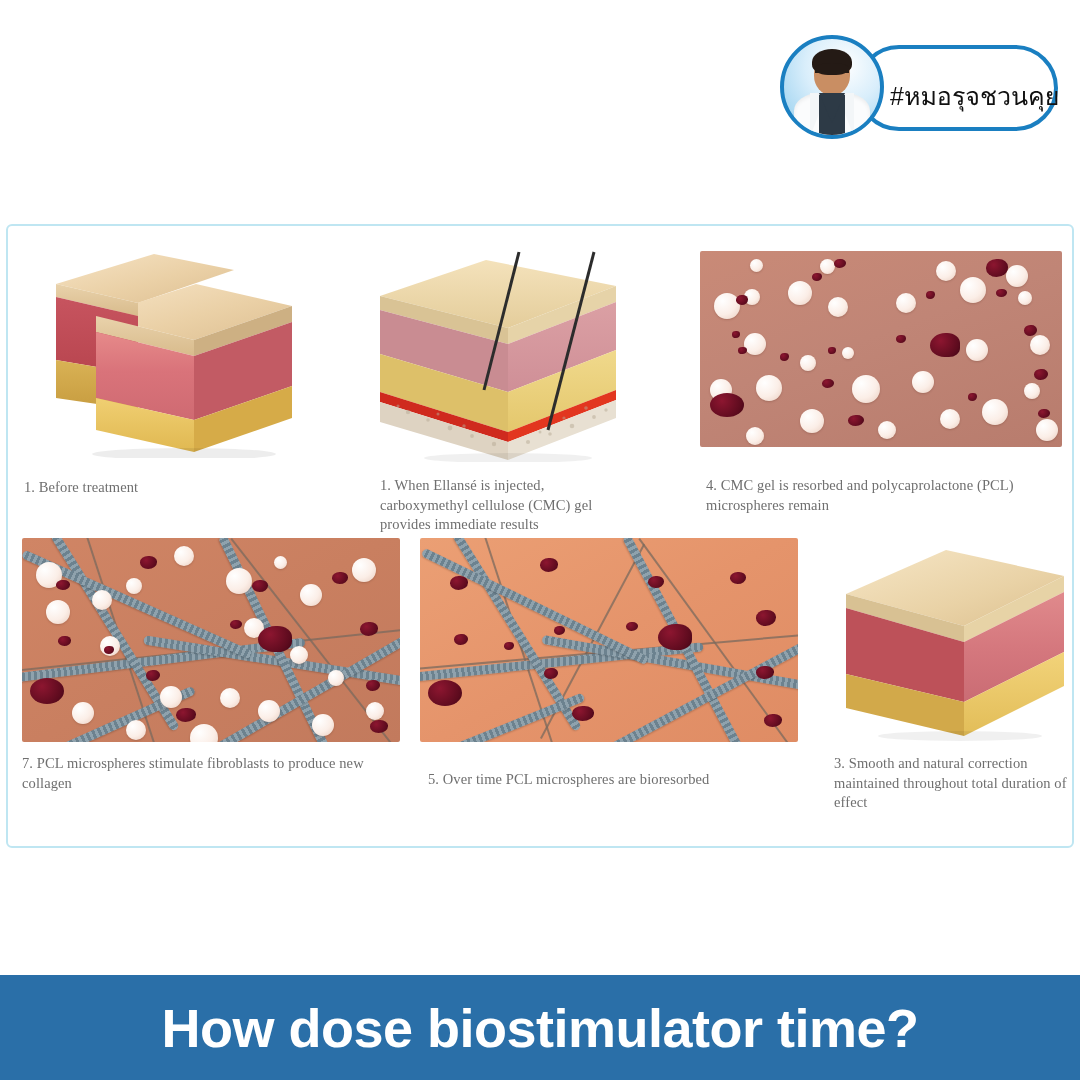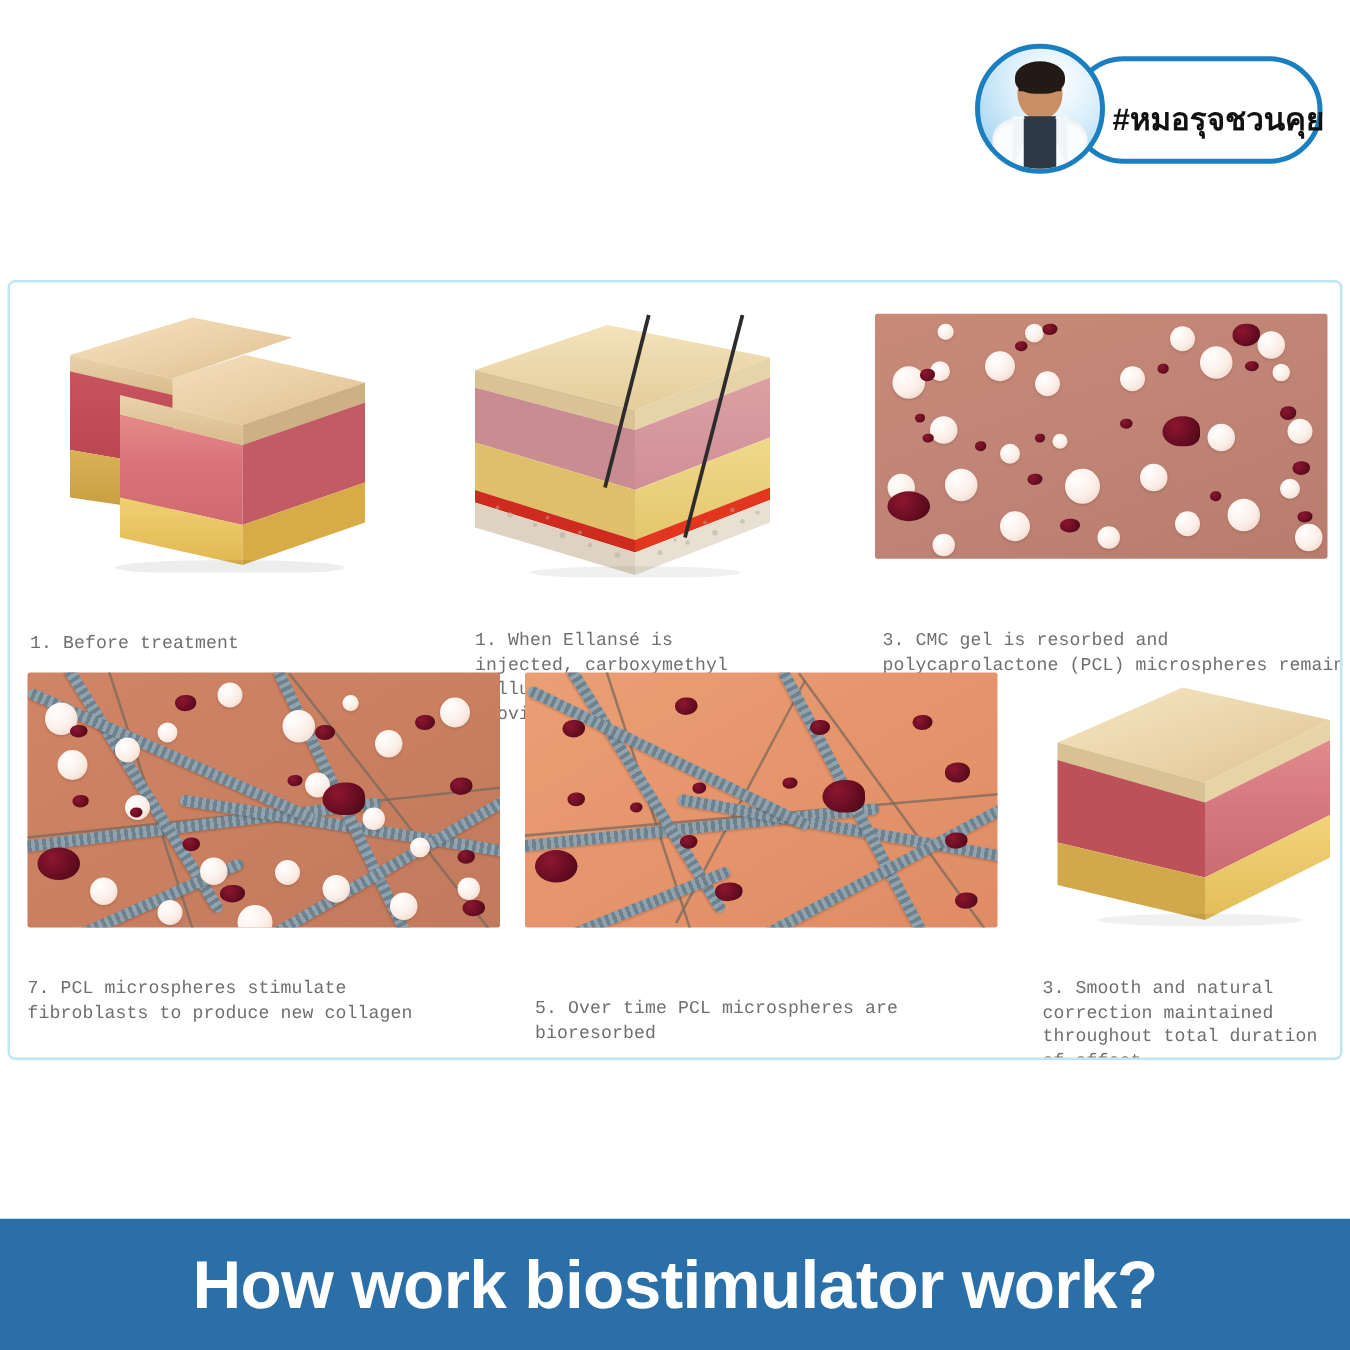--- a/index.html
+++ b/index.html
@@ -21,21 +21,21 @@
   #logo-pill-text{
     position:absolute;left:104px;top:14px;width:176px;height:84px;
     display:flex;flex-direction:column;justify-content:center;
     align-items:flex-start;padding-left:8px;box-sizing:border-box;
   }
   #logo-handle{
     font-size:31px;font-weight:bold;color:#111;line-height:1.0;
     letter-spacing:-0.6px;white-space:nowrap;
   }
   #logo-thai{
-    font-size:25px;font-weight:bold;color:#111;line-height:1.05;
+    font-size:25px;font-weight:normal;color:#111;line-height:1.05;
     margin-top:14px;white-space:nowrap;
   }
   #avatar-wrap{
     position:absolute;left:0;top:0;width:112px;height:110px;
   }
   #avatar{
     position:absolute;left:2px;top:2px;width:104px;height:104px;
     border-radius:50%;border:4px solid #1a7fc1;box-sizing:border-box;
     overflow:hidden;
     background:radial-gradient(circle at 62% 28%, #ffffff 0%, #d9eefb 42%, #a9d8f2 78%, #8ccbee 100%);
@@ -87,21 +87,21 @@
   
   #content-card{
     position:absolute;left:6px;top:224px;width:1068px;height:624px;
     background:#ffffff;border:2px solid #bfe6f2;border-radius:6px;
     box-sizing:border-box;overflow:hidden;
   }
 
   .fig{position:absolute;}
   .cap{
     position:absolute;color:#6f6f6f;font-size:14.5px;line-height:1.35;
-    font-family:Liberation Mono, monospace;letter-spacing:.1px;margin-top:28px;
+    font-family:Liberation Serif, serif;letter-spacing:.1px;
   }
 
   
   .micro{
     position:absolute;overflow:hidden;border-radius:2px;
   }
   .sphere{
     position:absolute;border-radius:50%;
     background:radial-gradient(circle at 33% 30%, #ffffff 0%, #fbeee7 55%, #e9cdbf 100%);
     box-shadow:0 1px 2px rgba(90,50,40,.25);
@@ -316,21 +316,21 @@
     <div class="rbc" style="left:196px;top:84px;width:10px;height:8px;"></div>
     <div class="rbc" style="left:230px;top:82px;width:30px;height:24px;border-radius:56% 46% 40% 52%;"></div>
     <div class="rbc" style="left:226px;top:40px;width:9px;height:8px;"></div>
     <div class="rbc" style="left:286px;top:8px;width:22px;height:18px;"></div>
     <div class="rbc" style="left:296px;top:38px;width:11px;height:8px;"></div>
     <div class="rbc" style="left:324px;top:74px;width:13px;height:11px;"></div>
     <div class="rbc" style="left:334px;top:118px;width:14px;height:11px;"></div>
     <div class="rbc" style="left:268px;top:142px;width:9px;height:8px;"></div>
     <div class="rbc" style="left:338px;top:158px;width:12px;height:9px;"></div>
   </div>
-  <div class="cap" style="left:698px;top:250px;width:372px;">3. CMC gel is resorbed and polycaprolactone (PCL) microspheres remain</div>
+  <div class="cap" style="left:698px;top:250px;width:372px;">4. CMC gel is resorbed and polycaprolactone (PCL) microspheres remain</div>
 
   <div class="micro" style="left:14px;top:312px;width:378px;height:204px;
               background:linear-gradient(150deg,#d08565 0%,#c97f60 50%,#c27a5d 100%);">
     <div class="thread" style="left:-10px;top:110px;width:420px;transform:rotate(-6deg);"></div>
     <div class="thread" style="left:60px;top:-20px;width:300px;transform:rotate(72deg);transform-origin:left top;"></div>
     <div class="thread" style="left:210px;top:0px;width:260px;transform:rotate(52deg);transform-origin:left top;"></div>
     <div class="fiber" style="left:-16px;top:118px;width:300px;transform:rotate(-7deg);"></div>
     <div class="fiber" style="left:120px;top:120px;width:290px;transform:rotate(9deg);"></div>
     <div class="fiber" style="left:36px;top:-6px;width:230px;transform:rotate(58deg);transform-origin:left top;"></div>
     <div class="fiber" style="left:204px;top:-4px;width:260px;transform:rotate(64deg);transform-origin:left top;"></div>
@@ -439,14 +439,14 @@
 
       <polygon points="136,166 236,116 236,150 136,200" fill="url(#f6F)"></polygon>
       <ellipse cx="132" cy="200" rx="82" ry="5" fill="#000" opacity="0.06"></ellipse>
     </svg>
   </div>
   <div class="cap" style="left:826px;top:528px;width:238px;">3. Smooth and natural correction maintained throughout total duration of effect</div>
 
 </div>
 
 <div id="bottom-banner">
-  <div id="banner-title">How work biostimulator work?</div>
+  <div id="banner-title">How dose biostimulator time?</div>
 </div>
 
 </body></html>

